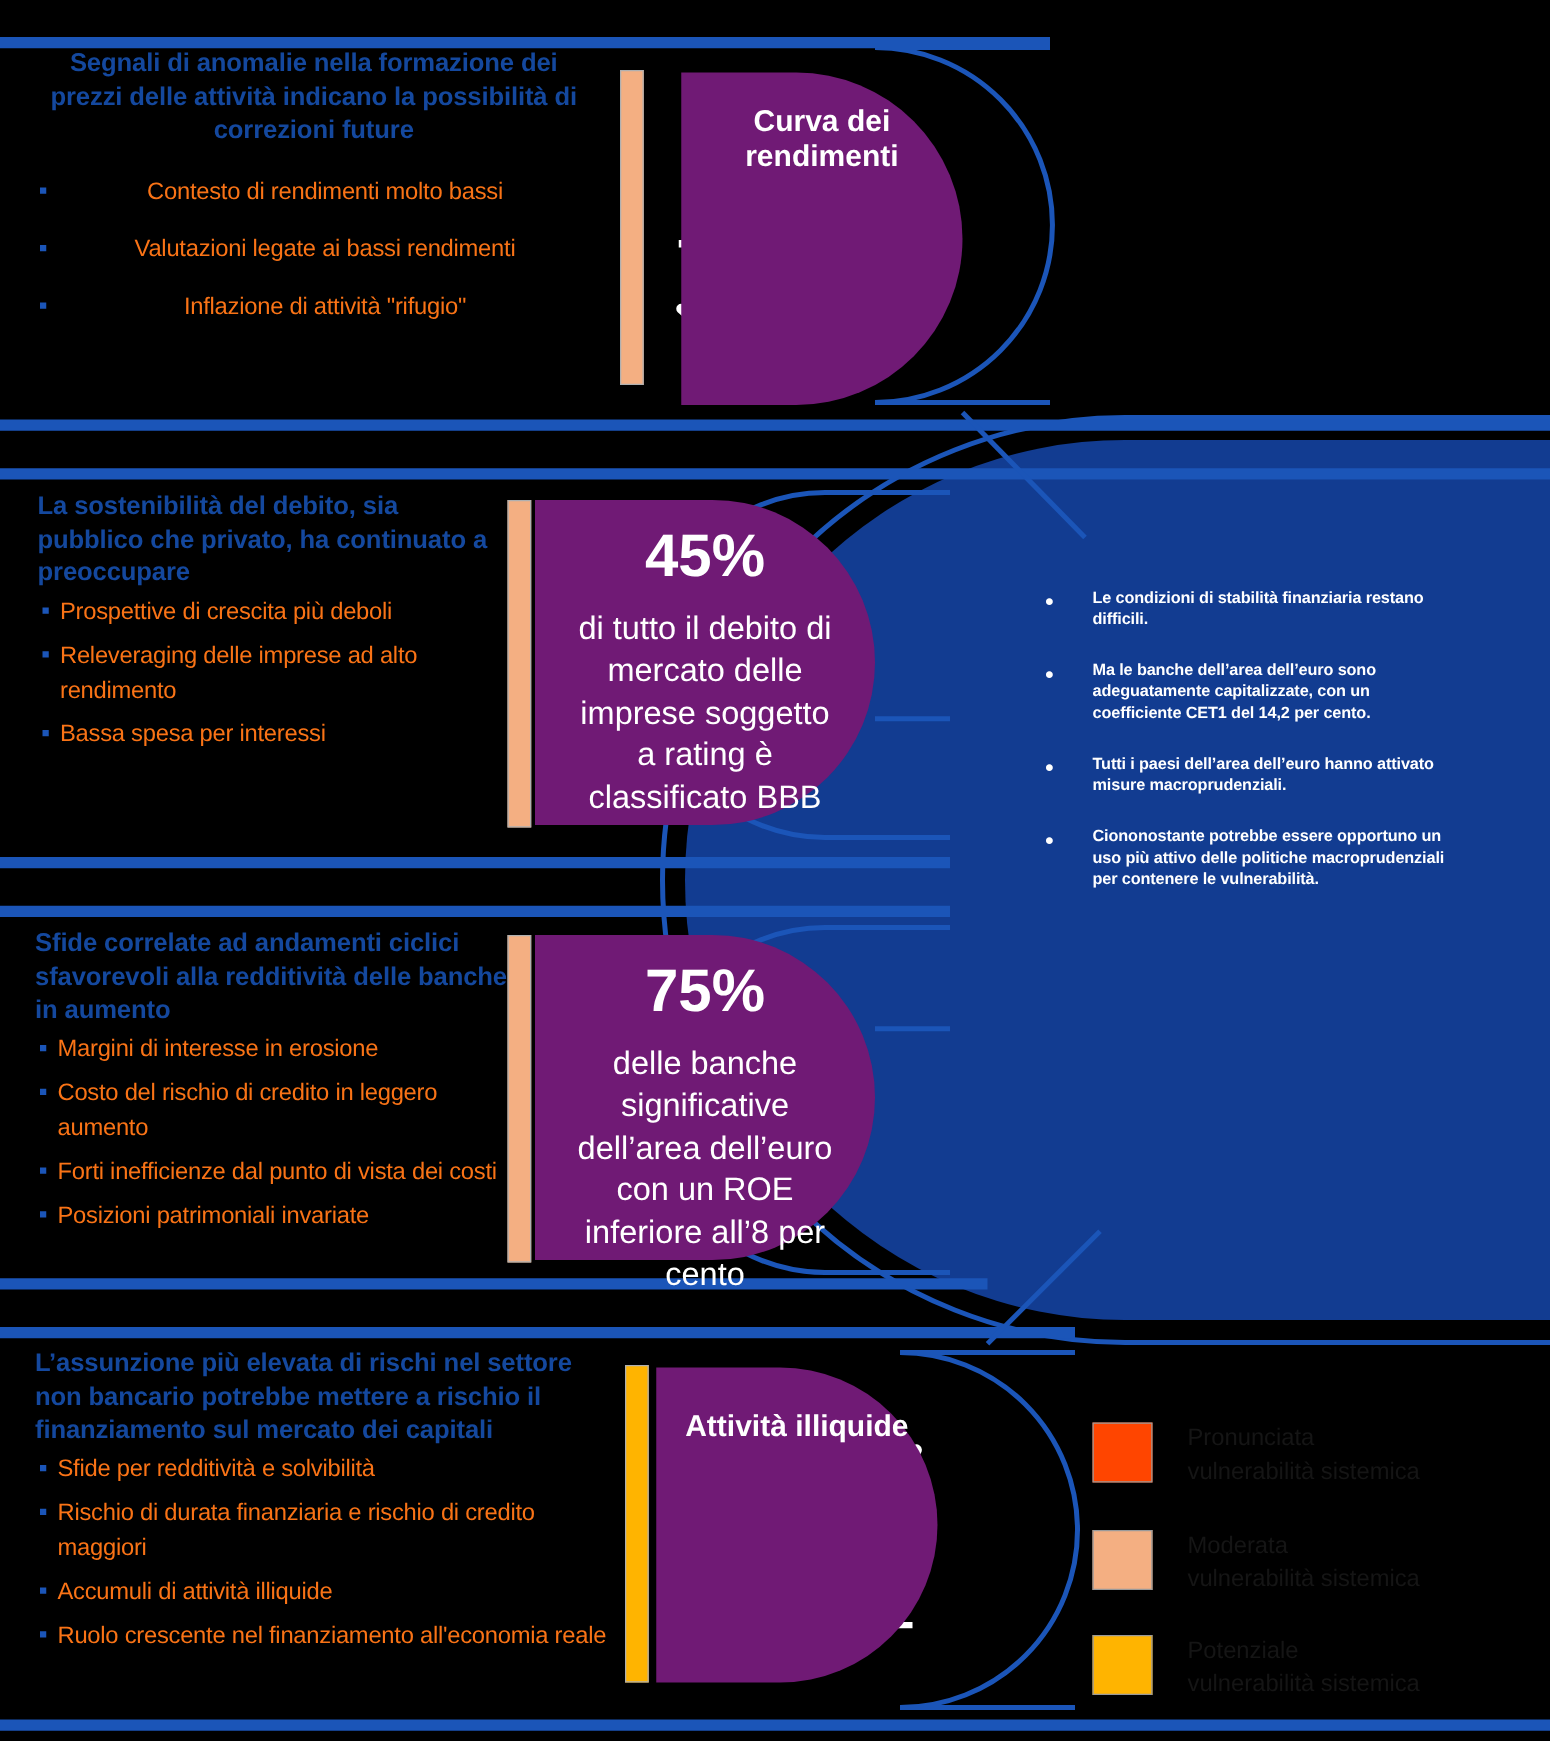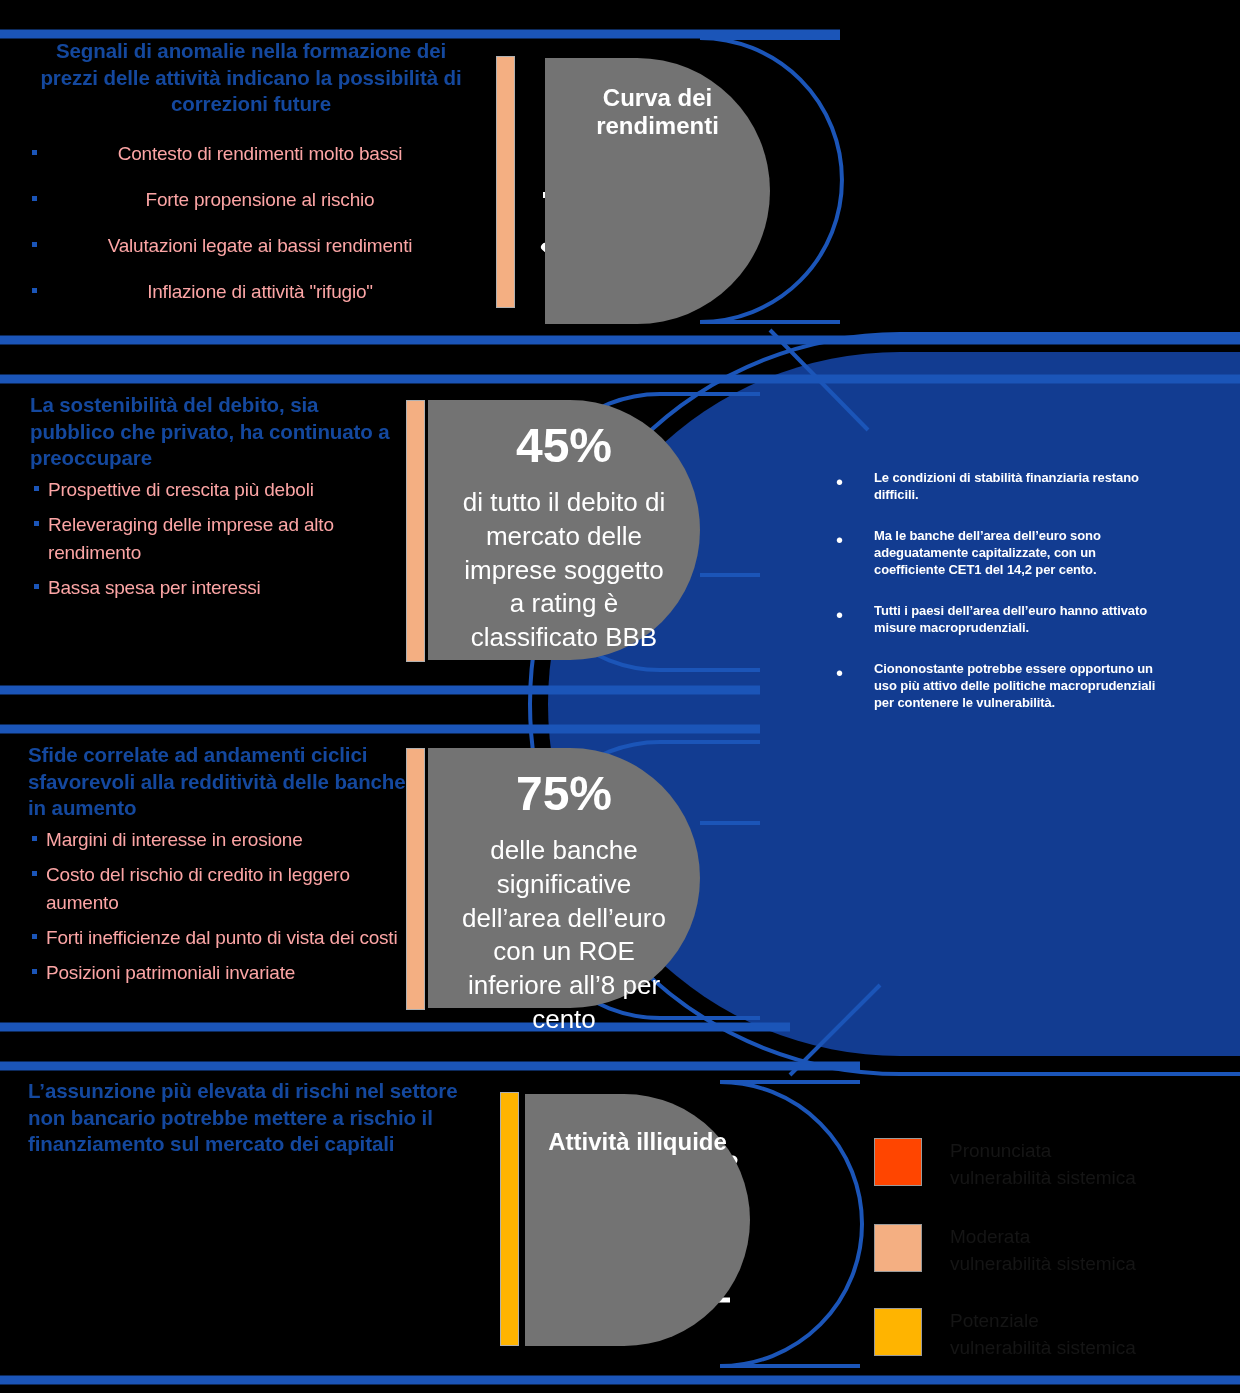--- a/index.html
+++ b/index.html
@@ -11,40 +11,40 @@
   
   svg.deco{position:absolute;left:0;top:0;width:1240px;height:1393px;}
 
   
   .block{position:absolute;color:#1F4FA8;}
   .block h2{
      margin:0 0 10px 0;font-size:20.5px;line-height:1.30;font-weight:bold;
      color:#14489E;letter-spacing:-0.1px;}
   .block ul{list-style:none;margin:0;padding:0;}
   .block li{
-     font-size:19px;line-height:1.48;color:#fca5a5;font-weight:normal;
+     font-size:19px;line-height:1.48;color:#f97316;font-weight:normal;
      padding-left:18px;position:relative;margin-bottom:7px;letter-spacing:-0.2px;}
   .block li:before{
      content:"";position:absolute;left:4px;top:10px;width:5px;height:5px;
      background:#1B55B8;}
 
   #blk1{left:28px;top:38px;width:446px;text-align:center;}
   #blk2{left:30px;top:392px;width:360px;}
   #blk3{left:28px;top:742px;width:378px;}
   #blk4{left:28px;top:1078px;width:470px;}
 
   #blk2 h2,#blk3 h2,#blk4 h2{margin-bottom:4px;}
   #blk1 h2{margin-bottom:22px;}
   #blk1 li{margin-bottom:18px;}
 
   
   .sevbar{position:absolute;width:17px;border:1px solid #b0b0b0;}
 
   
-  .capsule{position:absolute;background:#737373;color:#fff;
+  .capsule{position:absolute;background:#701a75;color:#fff;
            border-top-right-radius:999px;border-bottom-right-radius:999px;
            box-sizing:border-box;display:flex;flex-direction:column;
            align-items:center;justify-content:flex-start;}
   .cap-title{font-size:24px;font-weight:bold;line-height:1.18;text-align:center;}
   .cap-big{font-size:48px;font-weight:bold;line-height:1;margin:0;}
   .cap-sub{font-size:26px;line-height:1.30;text-align:center;font-weight:normal;}
 
   
   .rightpanel{position:absolute;left:762px;top:352px;width:478px;height:700px;
               color:#fff;}
@@ -127,21 +127,20 @@
   </div>
 
   <div class="capsule" style="left:525px;top:1094px;width:225px;height:252px;padding-top:34px;">
     <div class="cap-title">Attività illiquide</div>
   </div>
 
   <div class="block" id="blk1">
     <h2>Segnali di anomalie nella formazione dei prezzi delle attività indicano la possibilità di correzioni future</h2>
     <ul>
       <li>Contesto di rendimenti molto bassi</li>
-      <li>Forte propensione al rischio</li>
       <li>Valutazioni legate ai bassi rendimenti</li>
       <li>Inflazione di attività "rifugio"</li>
     </ul>
   </div>
 
   <div class="block" id="blk2">
     <h2>La sostenibilità del debito, sia pubblico che privato, ha continuato a preoccupare</h2>
     <ul>
       <li>Prospettive di crescita più deboli</li>
       <li>Releveraging delle imprese ad alto rendimento</li>
@@ -154,20 +153,26 @@
     <ul>
       <li>Margini di interesse in erosione</li>
       <li>Costo del rischio di credito in leggero aumento</li>
       <li>Forti inefficienze dal punto di vista dei costi</li>
       <li>Posizioni patrimoniali invariate</li>
     </ul>
   </div>
 
   <div class="block" id="blk4">
     <h2>L’assunzione più elevata di rischi nel settore non bancario potrebbe mettere a rischio il finanziamento sul mercato dei capitali</h2>
+    <ul>
+      <li>Sfide per redditività e solvibilità</li>
+      <li>Rischio di durata finanziaria e rischio di credito maggiori</li>
+      <li>Accumuli di attività illiquide</li>
+      <li>Ruolo crescente nel finanziamento all'economia reale</li>
+    </ul>
   </div>
 
   <div class="rightpanel">
     <div class="rp-list">
 
       <div class="rp-item">
         <div class="rp-dot">•</div>
         <div class="rp-txt">Le condizioni di stabilità finanziaria restano difficili.</div>
       </div>
 

